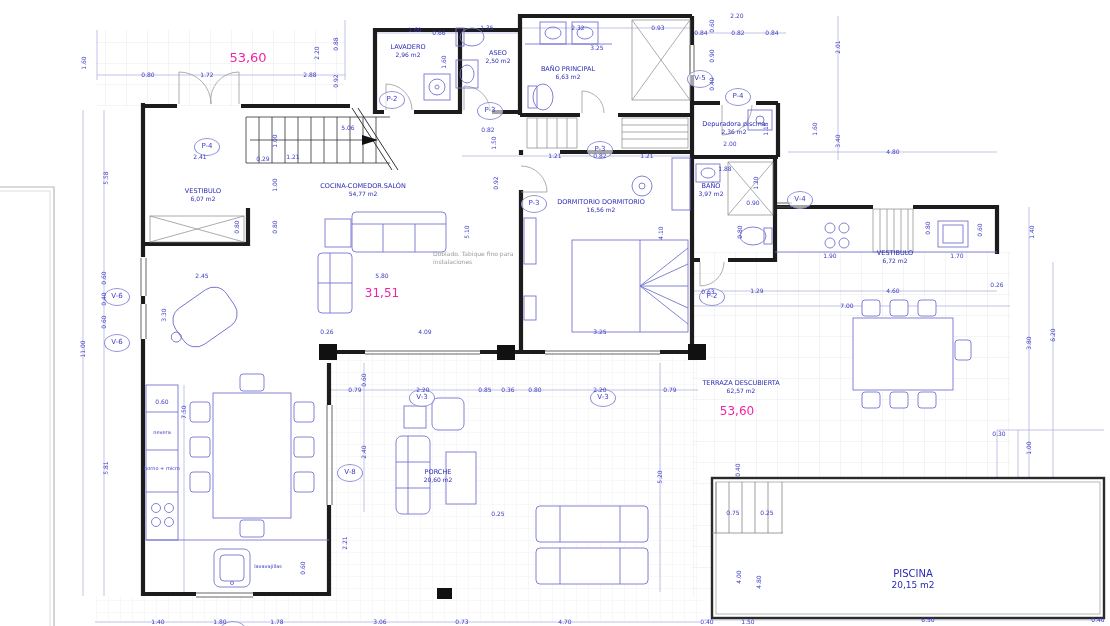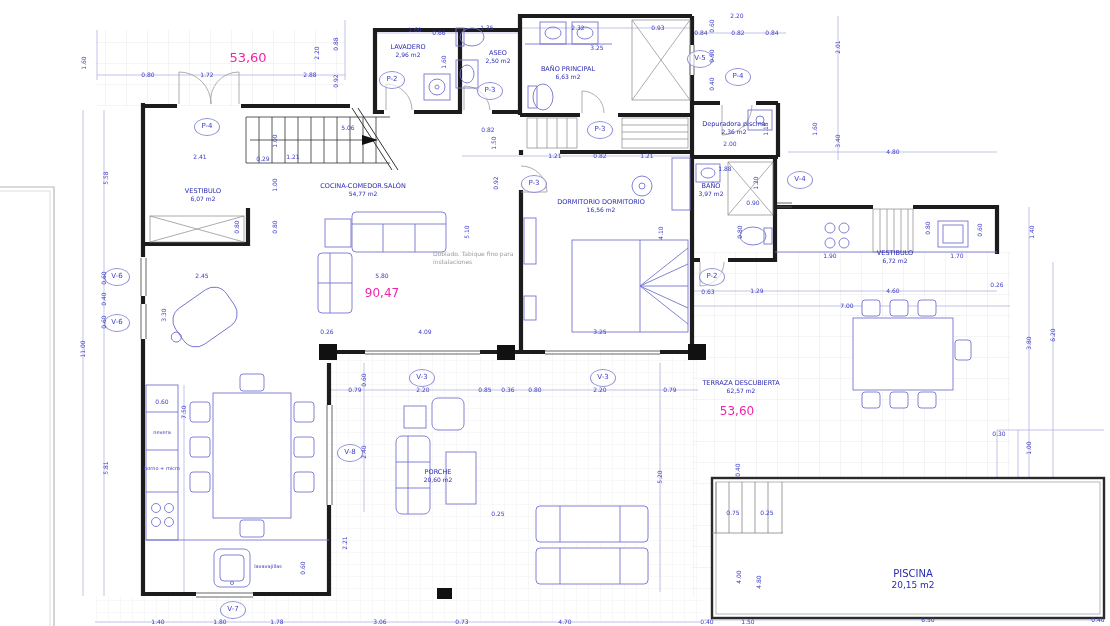--- a/index.html
+++ b/index.html
@@ -4,21 +4,21 @@
 <style>
   html,body{margin:0;padding:0;background:#fff;}
   .canvas{position:relative;width:1110px;height:626px;background:#fff;overflow:hidden;
           font-family:"DejaVu Sans",sans-serif;}
   svg{position:absolute;left:0;top:0;}
   .dim{position:absolute;transform:translate(-50%,-50%);font:400 6px/1 "DejaVu Sans",sans-serif;
        color:#3a3ac6;white-space:nowrap;font-style:normal;}
   .v{transform:translate(-50%,-50%) rotate(-90deg);}
   .tag{position:absolute;transform:translate(-50%,-50%);font:400 7px/15px "DejaVu Sans",sans-serif;
        color:#3a3ac6;border:1px solid #9090d8;border-radius:50%;width:24px;height:16px;
-       text-align:center;background:rgba(255,255,255,.6);}
+       text-align:center;background:rgba(255,255,255,.6);margin-top:20px;}
   .room{position:absolute;transform:translate(-50%,-50%);text-align:center;color:#2929b4;
         font:400 6.5px/1.25 "DejaVu Sans",sans-serif;white-space:nowrap;}
   .room .ra{display:block;font-size:6px;}
   .room.big{font-size:10px;line-height:1.3;}
   .room.big .ra{font-size:9px;}
   .area-label{position:absolute;transform:translate(-50%,-50%);color:#f024a8;
         font:400 13px/1 "DejaVu Sans",sans-serif;}
   .area-label.sm{font-size:12px;}
   .note{position:absolute;color:#9b9b9b;font:400 6px/1.4 "DejaVu Sans",sans-serif;width:88px;}
   .klabel{position:absolute;transform:translate(-50%,-50%);color:#3a3ac6;
@@ -277,21 +277,21 @@
 <div class="room" style="left:438px;top:476px">
   <span>PORCHE</span>
   <span class="ra">20,60 m2</span>
 </div>
 <div class="room big" style="left:913px;top:579px">
   <span>PISCINA</span>
   <span class="ra">20,15 m2</span>
 </div>
 
 <span class="area-label" style="left:248px;top:57px">53,60</span>
-<span class="area-label sm" style="left:382px;top:293px">90,47</span>
+<span class="area-label sm" style="left:382px;top:293px">31,51</span>
 <span class="area-label sm" style="left:737px;top:411px">53,60</span>
 
 <div class="note" style="left:433px;top:250px">Doblado. Tabique fino para instalaciones</div>
 
 <span class="klabel" style="left:162px;top:432px">nevera</span>
 <span class="klabel" style="left:162px;top:468px">horno + micro</span>
 <span class="klabel" style="left:268px;top:566px">lavavajillas</span>
 
 <span class="tag" style="left:207px;top:127px">P-4</span>
 <span class="tag" style="left:392px;top:80px">P-2</span>

